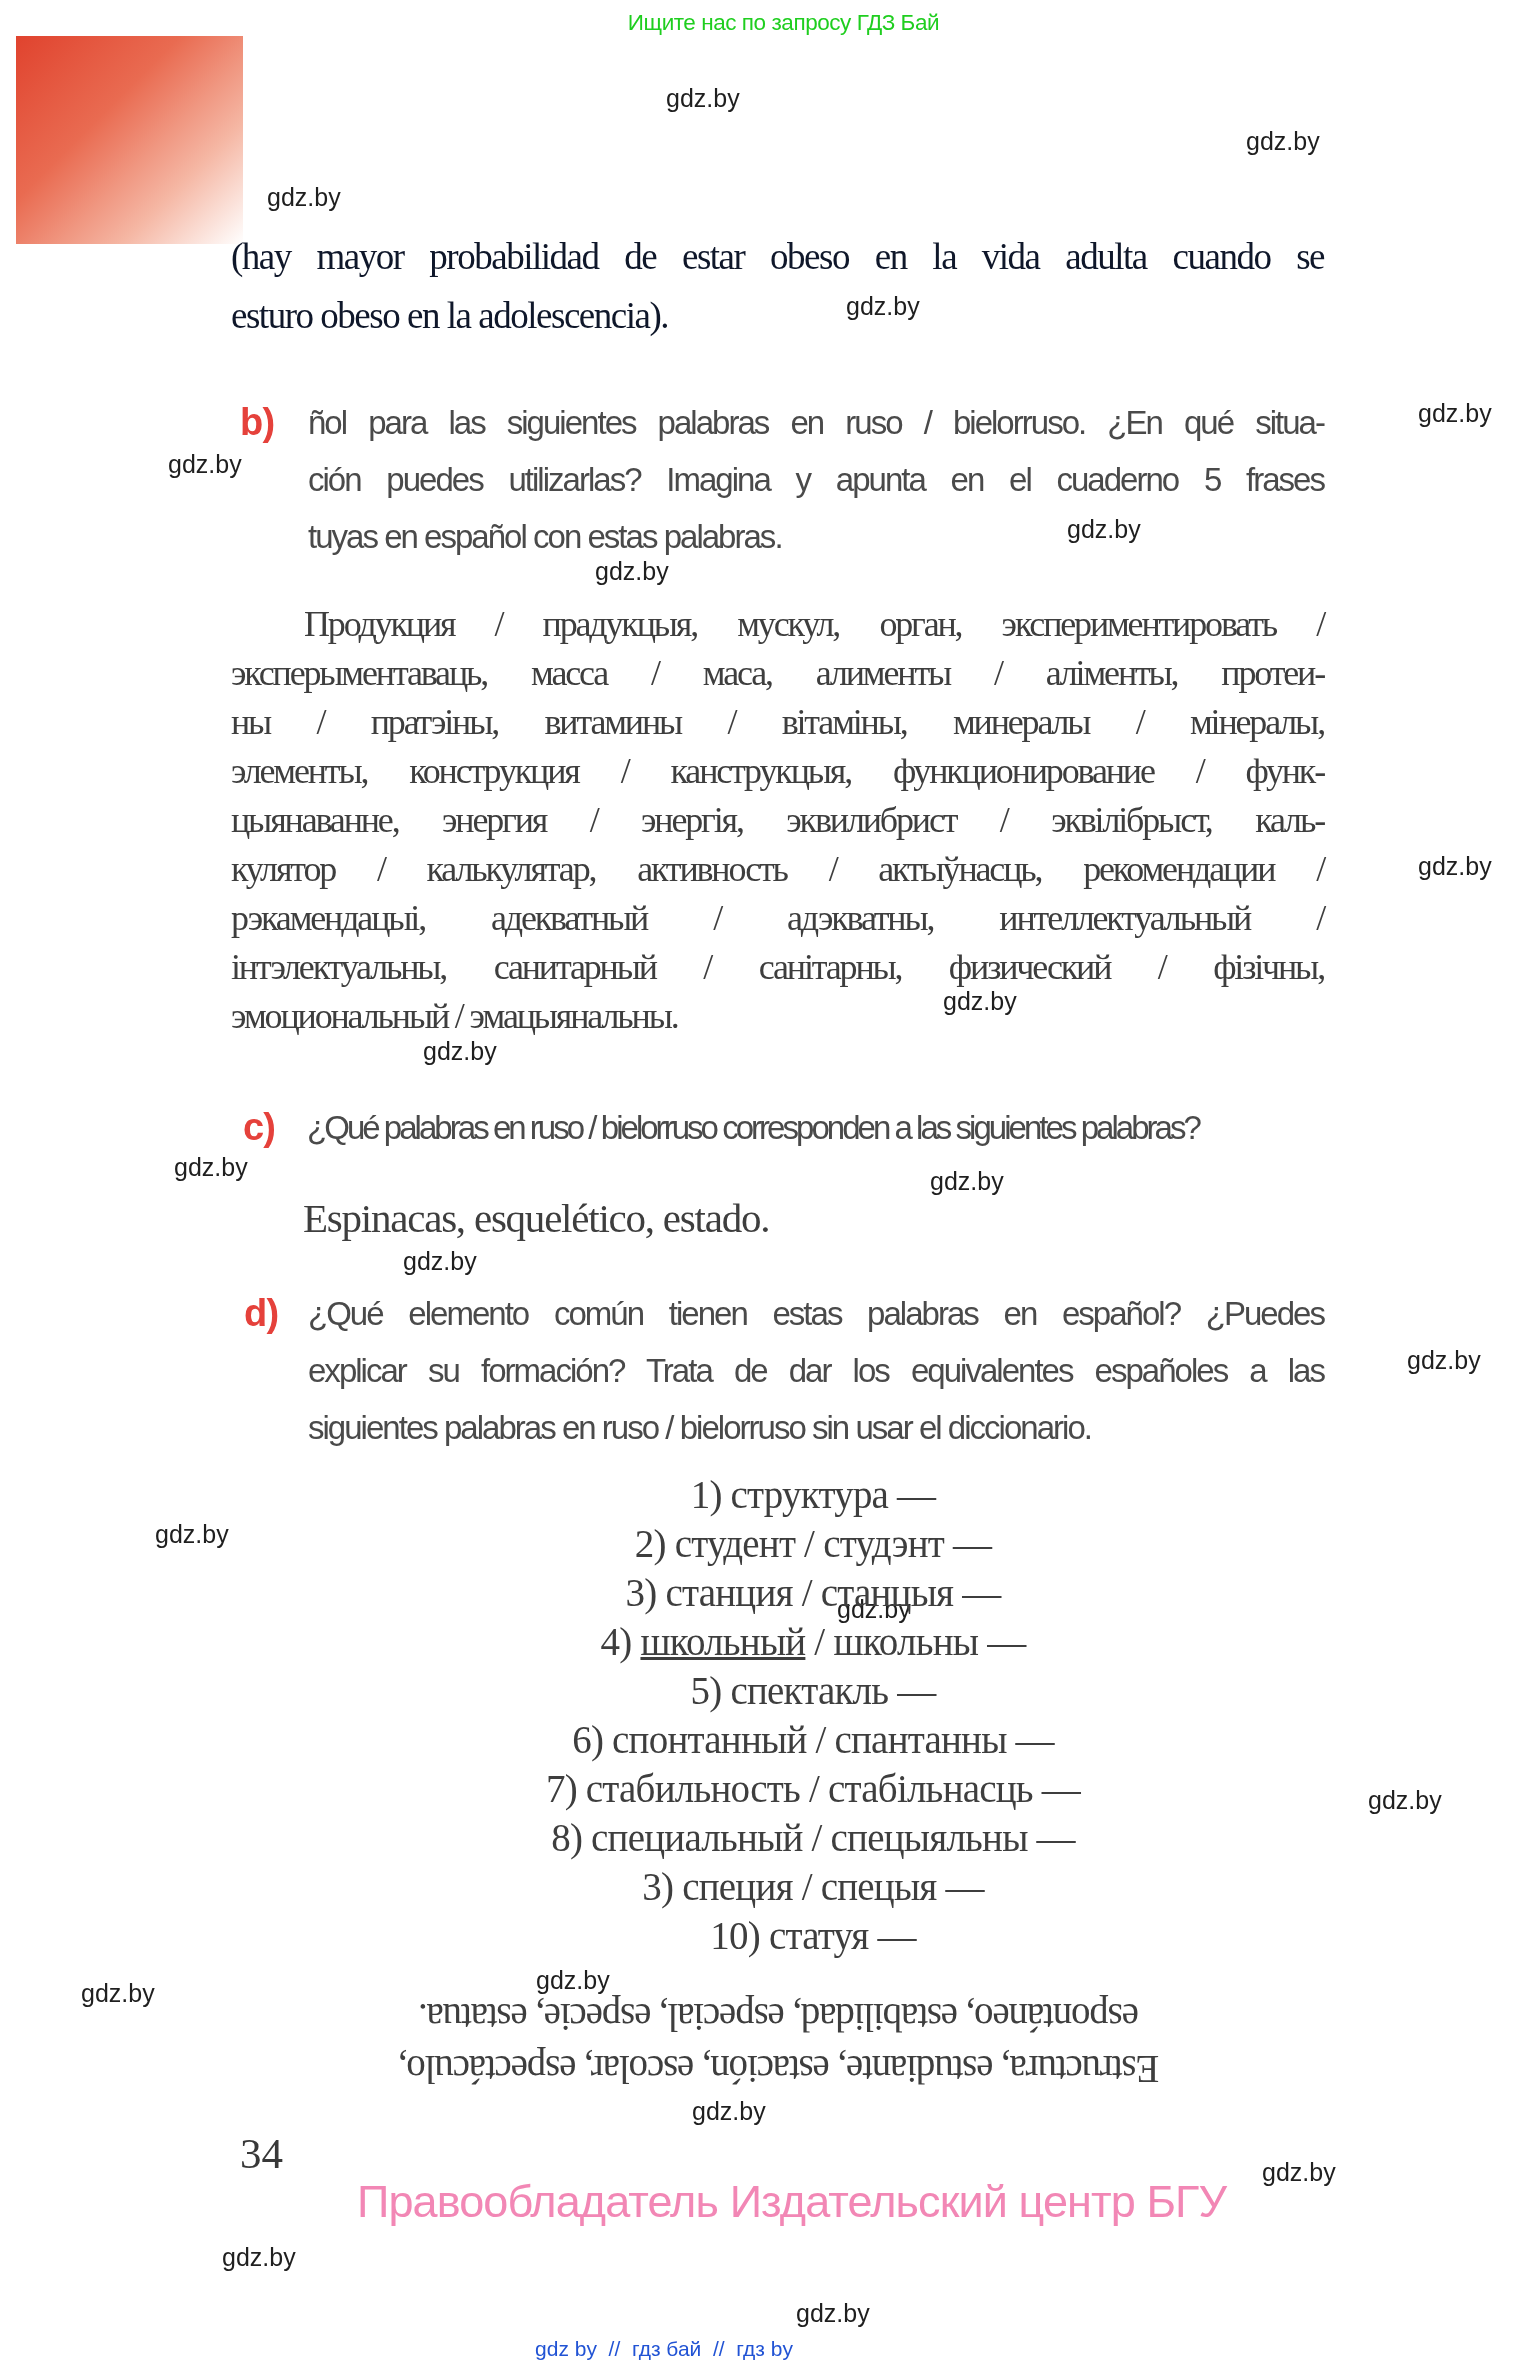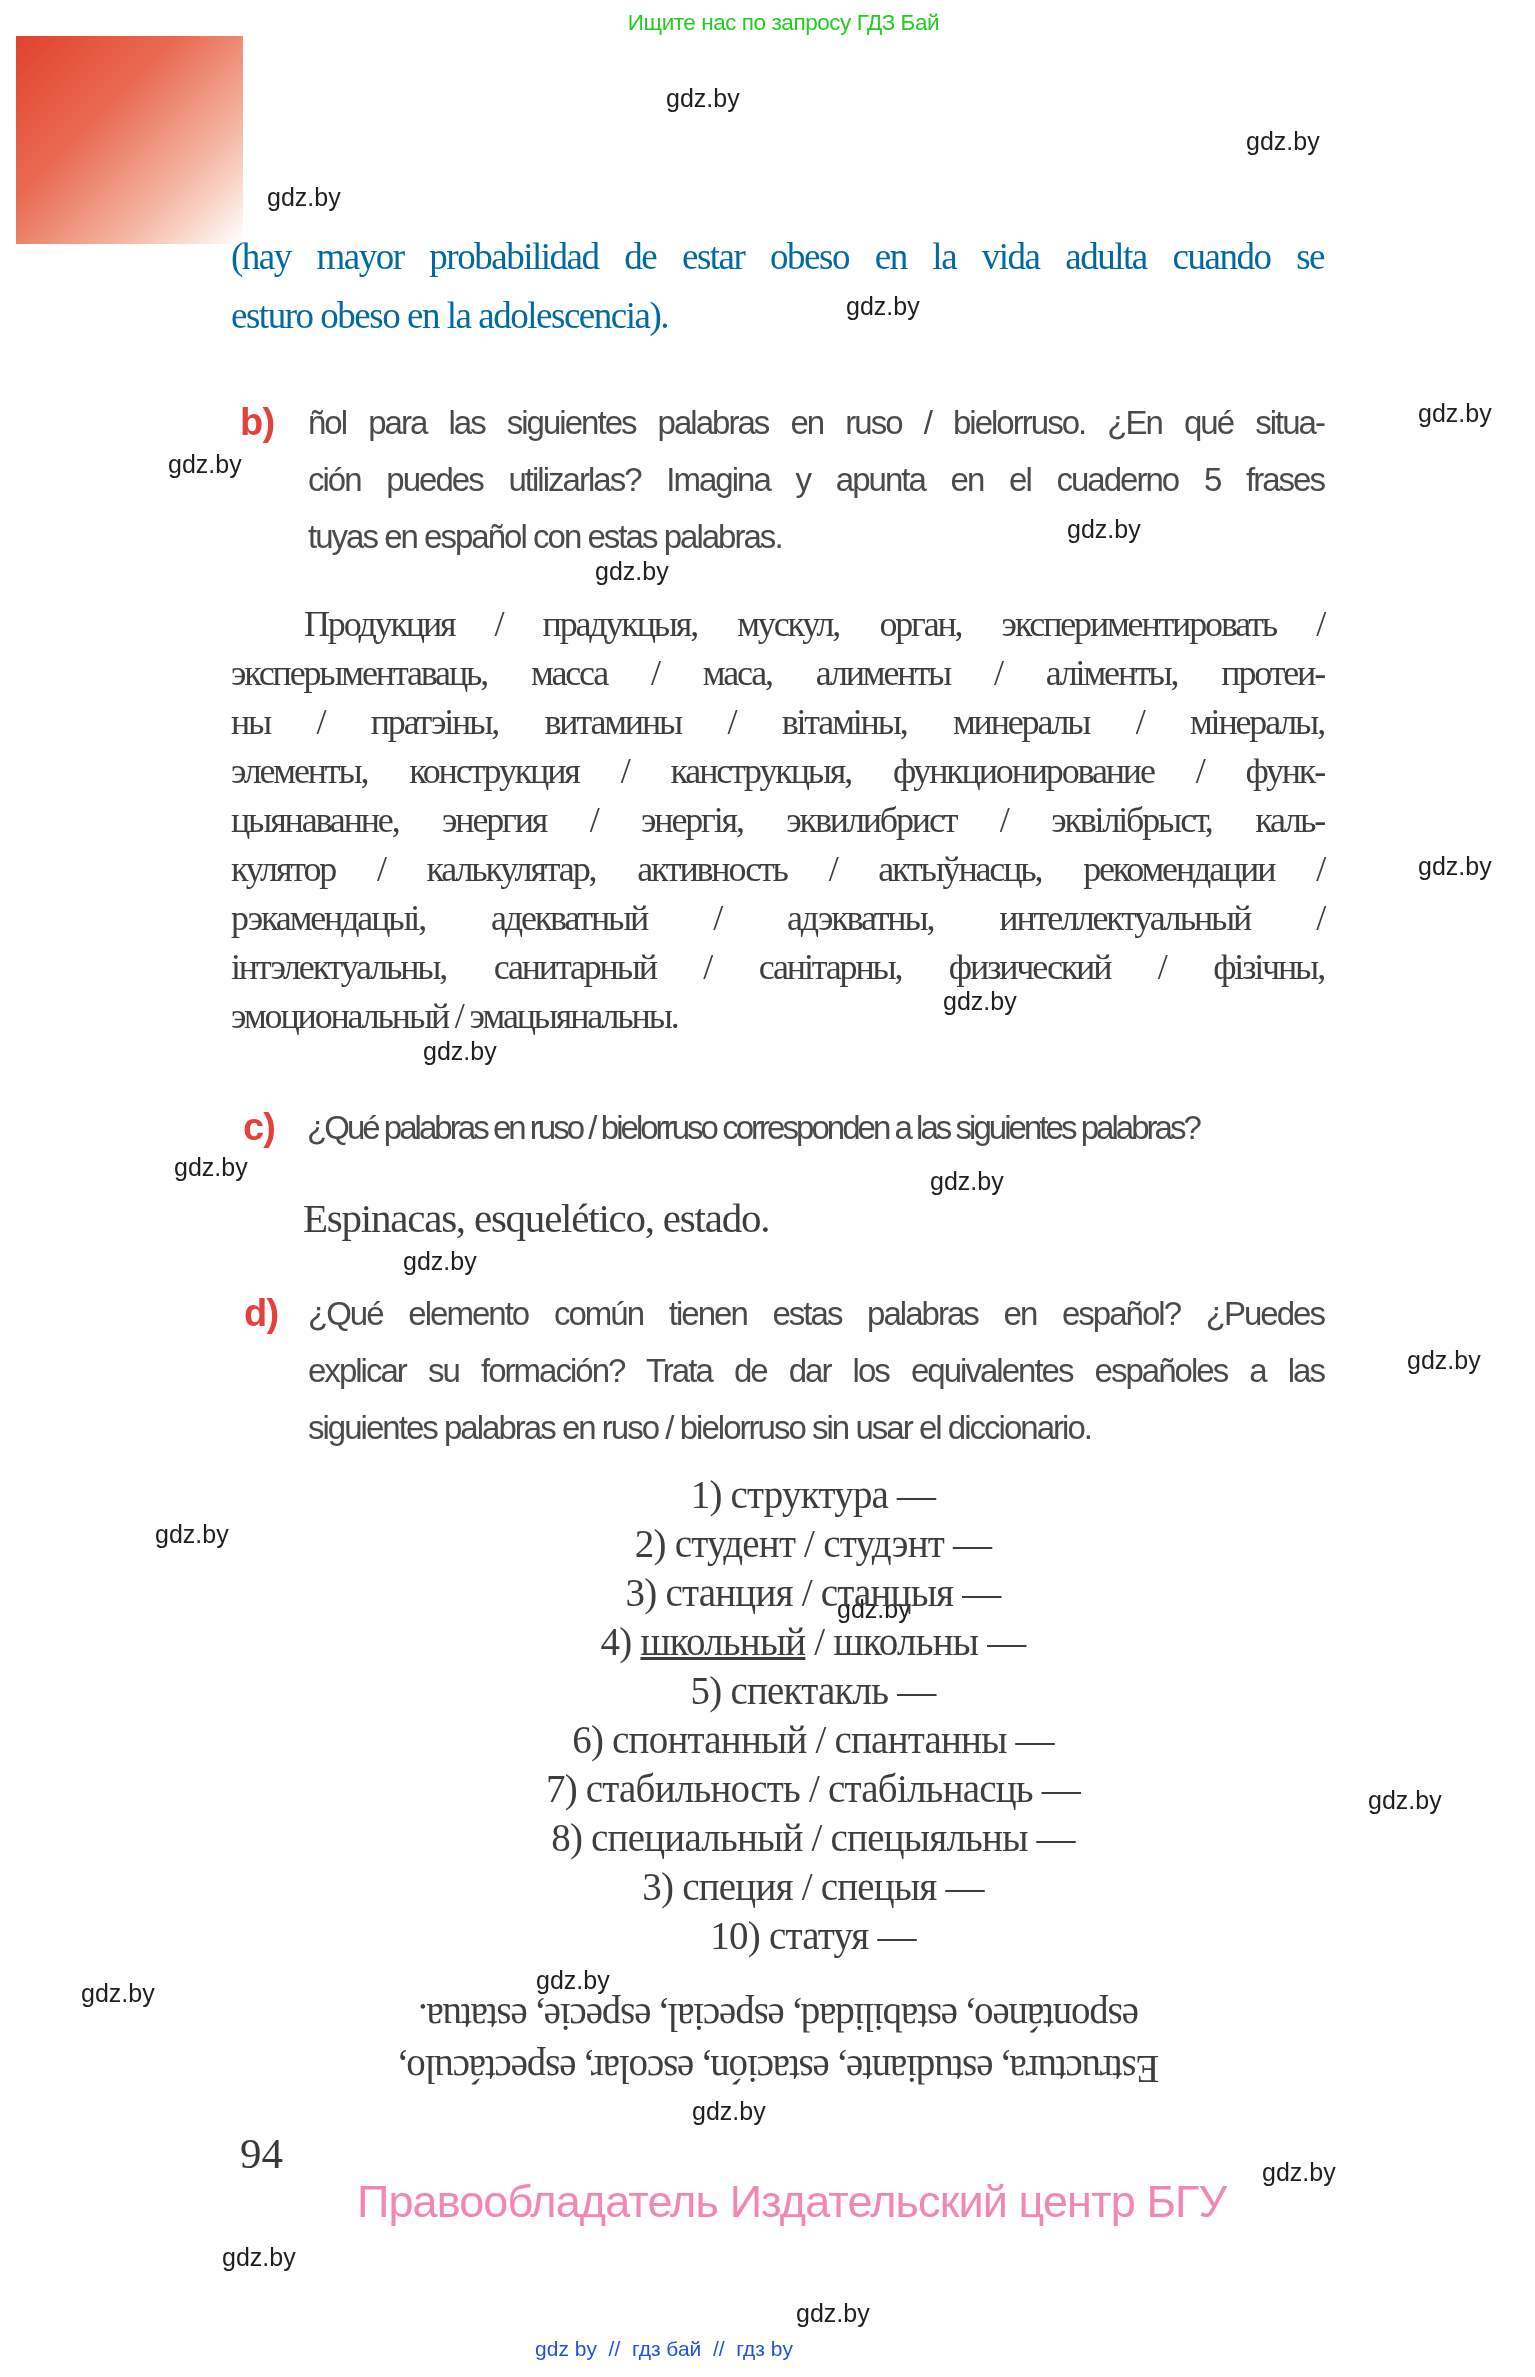--- a/index.html
+++ b/index.html
@@ -19,21 +19,21 @@
     background:linear-gradient(135deg,#e0432e 0%,#e96b51 38%,#f5b7a4 72%,#ffffff 100%);
   }
   
   .wm {
     position:absolute; font:25px/1.1 "Liberation Sans", sans-serif;
     color:#1f1f1f; white-space:nowrap;
   }
   
   .serif-par {
     position:absolute; left:215px; top:227px; width:1093px;
-    font:37px/59px "Liberation Serif", serif; letter-spacing:-0.04em; color:#0369a1;
+    font:37px/59px "Liberation Serif", serif; letter-spacing:-0.04em; color:#0f172a;
   }
   .jlines .tline { text-align:justify; text-align-last:justify; }
   .jlines .tline.last { text-align-last:left; }
   .ru-par {
     position:absolute; left:215px; top:600px; width:1093px;
     font:36px/49px "Liberation Serif", serif; letter-spacing:-0.06em; color:#3e3e3e;
   }
   .ru-par .tline:first-child { text-indent:73px; }
   
   .ex-label {
@@ -156,18 +156,18 @@
       <div class="tline"><span>8) специальный / спецыяльны —</span></div>
       <div class="tline"><span>3) специя / спецыя —</span></div>
       <div class="tline last"><span>10) статуя —</span></div>
     </div>
 
   <div class="inverted">
       <div class="tline">Estructura, estudiante, estación, escolar,  espectáculo,</div>
       <div class="tline last">espontáneo, estabilidad, especial, especie, estatua.</div>
     </div>
 
-  <div class="page-num">94</div>
+  <div class="page-num">34</div>
   <div class="copyright">Правообладатель Издательский центр БГУ</div>
   <div class="links-line">gdz by  //  гдз бай  //  гдз by</div>
 
 </div>
 
 
 </body></html>

